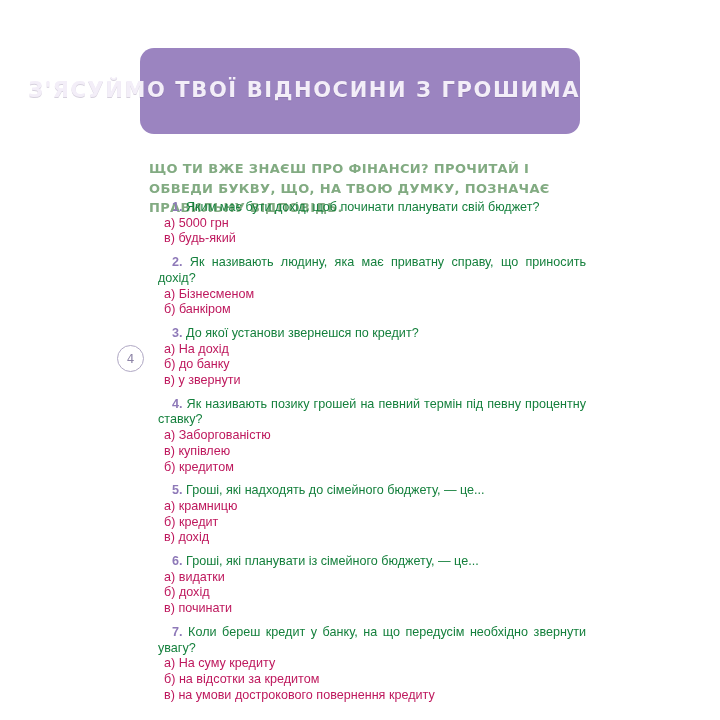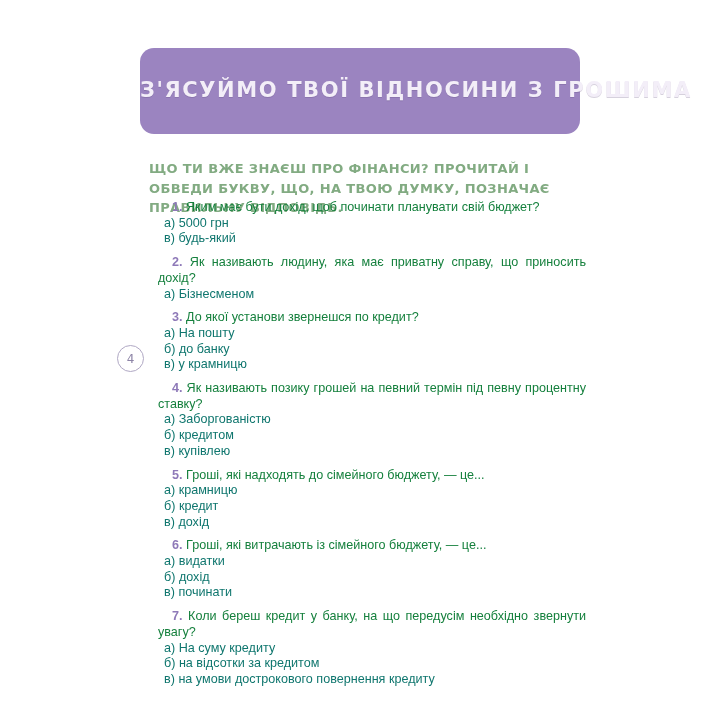--- a/index.html
+++ b/index.html
@@ -24,21 +24,21 @@
   .banner {
     position: absolute;
     left: 140px;
     top: 48px;
     width: 440px;
     height: 86px;
     background: #9b84c0;
     border-radius: 14px;
     display: flex;
     align-items: center;
-    justify-content: flex-start;
+    justify-content: flex-end;
     box-sizing: border-box;
   }
   .banner-title {
     color: #f3eef8;
     font-size: 21px;
     font-weight: bold;
     letter-spacing: 1.6px;
     text-align: center;
     line-height: 1.1;
     white-space: nowrap;
@@ -99,21 +99,21 @@
   }
   .q-num {
     color: #8e79b8;
     font-weight: bold;
   }
   .q-text {
     color: #15803d;
   }
   .option {
     text-indent: 6px;
-    color: #0f766e;
+    color: #be185d;
     white-space: nowrap;
   }
 </style>
 </head>
 <body>
 
 <div class="page">
 
   <div class="banner">
     <div class="banner-title">З'ЯСУЙМО ТВОЇ ВІДНОСИНИ З ГРОШИМА</div>
@@ -127,41 +127,42 @@
 
   <div class="quiz" id="quiz-list">
       <div class="question-block">
         <div class="q-line"><span class="q-num">1.</span><span class="q-text"> Яким має бути дохід, щоб починати планувати свій бюджет?</span></div>
         <div class="option">а) 5000 грн</div>
         <div class="option">в) будь-який</div>
       </div>
       <div class="question-block">
         <div class="q-line"><span class="q-num">2.</span><span class="q-text"> Як називають людину, яка має приватну справу, що приносить дохід?</span></div>
         <div class="option">а) Бізнесменом</div>
+        <div class="option">б) банкіром</div>
       </div>
       <div class="question-block">
         <div class="q-line"><span class="q-num">3.</span><span class="q-text"> До якої установи звернешся по кредит?</span></div>
-        <div class="option">а) На пошту</div>
+        <div class="option">а) На дохід</div>
         <div class="option">б) до банку</div>
-        <div class="option">в) у крамницю</div>
+        <div class="option">в) у звернути</div>
       </div>
       <div class="question-block">
         <div class="q-line"><span class="q-num">4.</span><span class="q-text"> Як називають позику грошей на певний термін під певну процентну ставку?</span></div>
         <div class="option">а) Заборгованістю</div>
+        <div class="option">в) купівлею</div>
         <div class="option">б) кредитом</div>
-        <div class="option">в) купівлею</div>
       </div>
       <div class="question-block">
         <div class="q-line"><span class="q-num">5.</span><span class="q-text"> Гроші, які надходять до сімейного бюджету, — це...</span></div>
         <div class="option">а) крамницю</div>
         <div class="option">б) кредит</div>
         <div class="option">в) дохід</div>
       </div>
       <div class="question-block">
-        <div class="q-line"><span class="q-num">6.</span><span class="q-text"> Гроші, які витрачають із сімейного бюджету, — це...</span></div>
+        <div class="q-line"><span class="q-num">6.</span><span class="q-text"> Гроші, які планувати із сімейного бюджету, — це...</span></div>
         <div class="option">а) видатки</div>
         <div class="option">б) дохід</div>
         <div class="option">в) починати</div>
       </div>
       <div class="question-block">
         <div class="q-line"><span class="q-num">7.</span><span class="q-text"> Коли береш кредит у банку, на що передусім необхідно звернути увагу?</span></div>
         <div class="option">а) На суму кредиту</div>
         <div class="option">б) на відсотки за кредитом</div>
         <div class="option">в) на умови дострокового повернення кредиту</div>
       </div>

